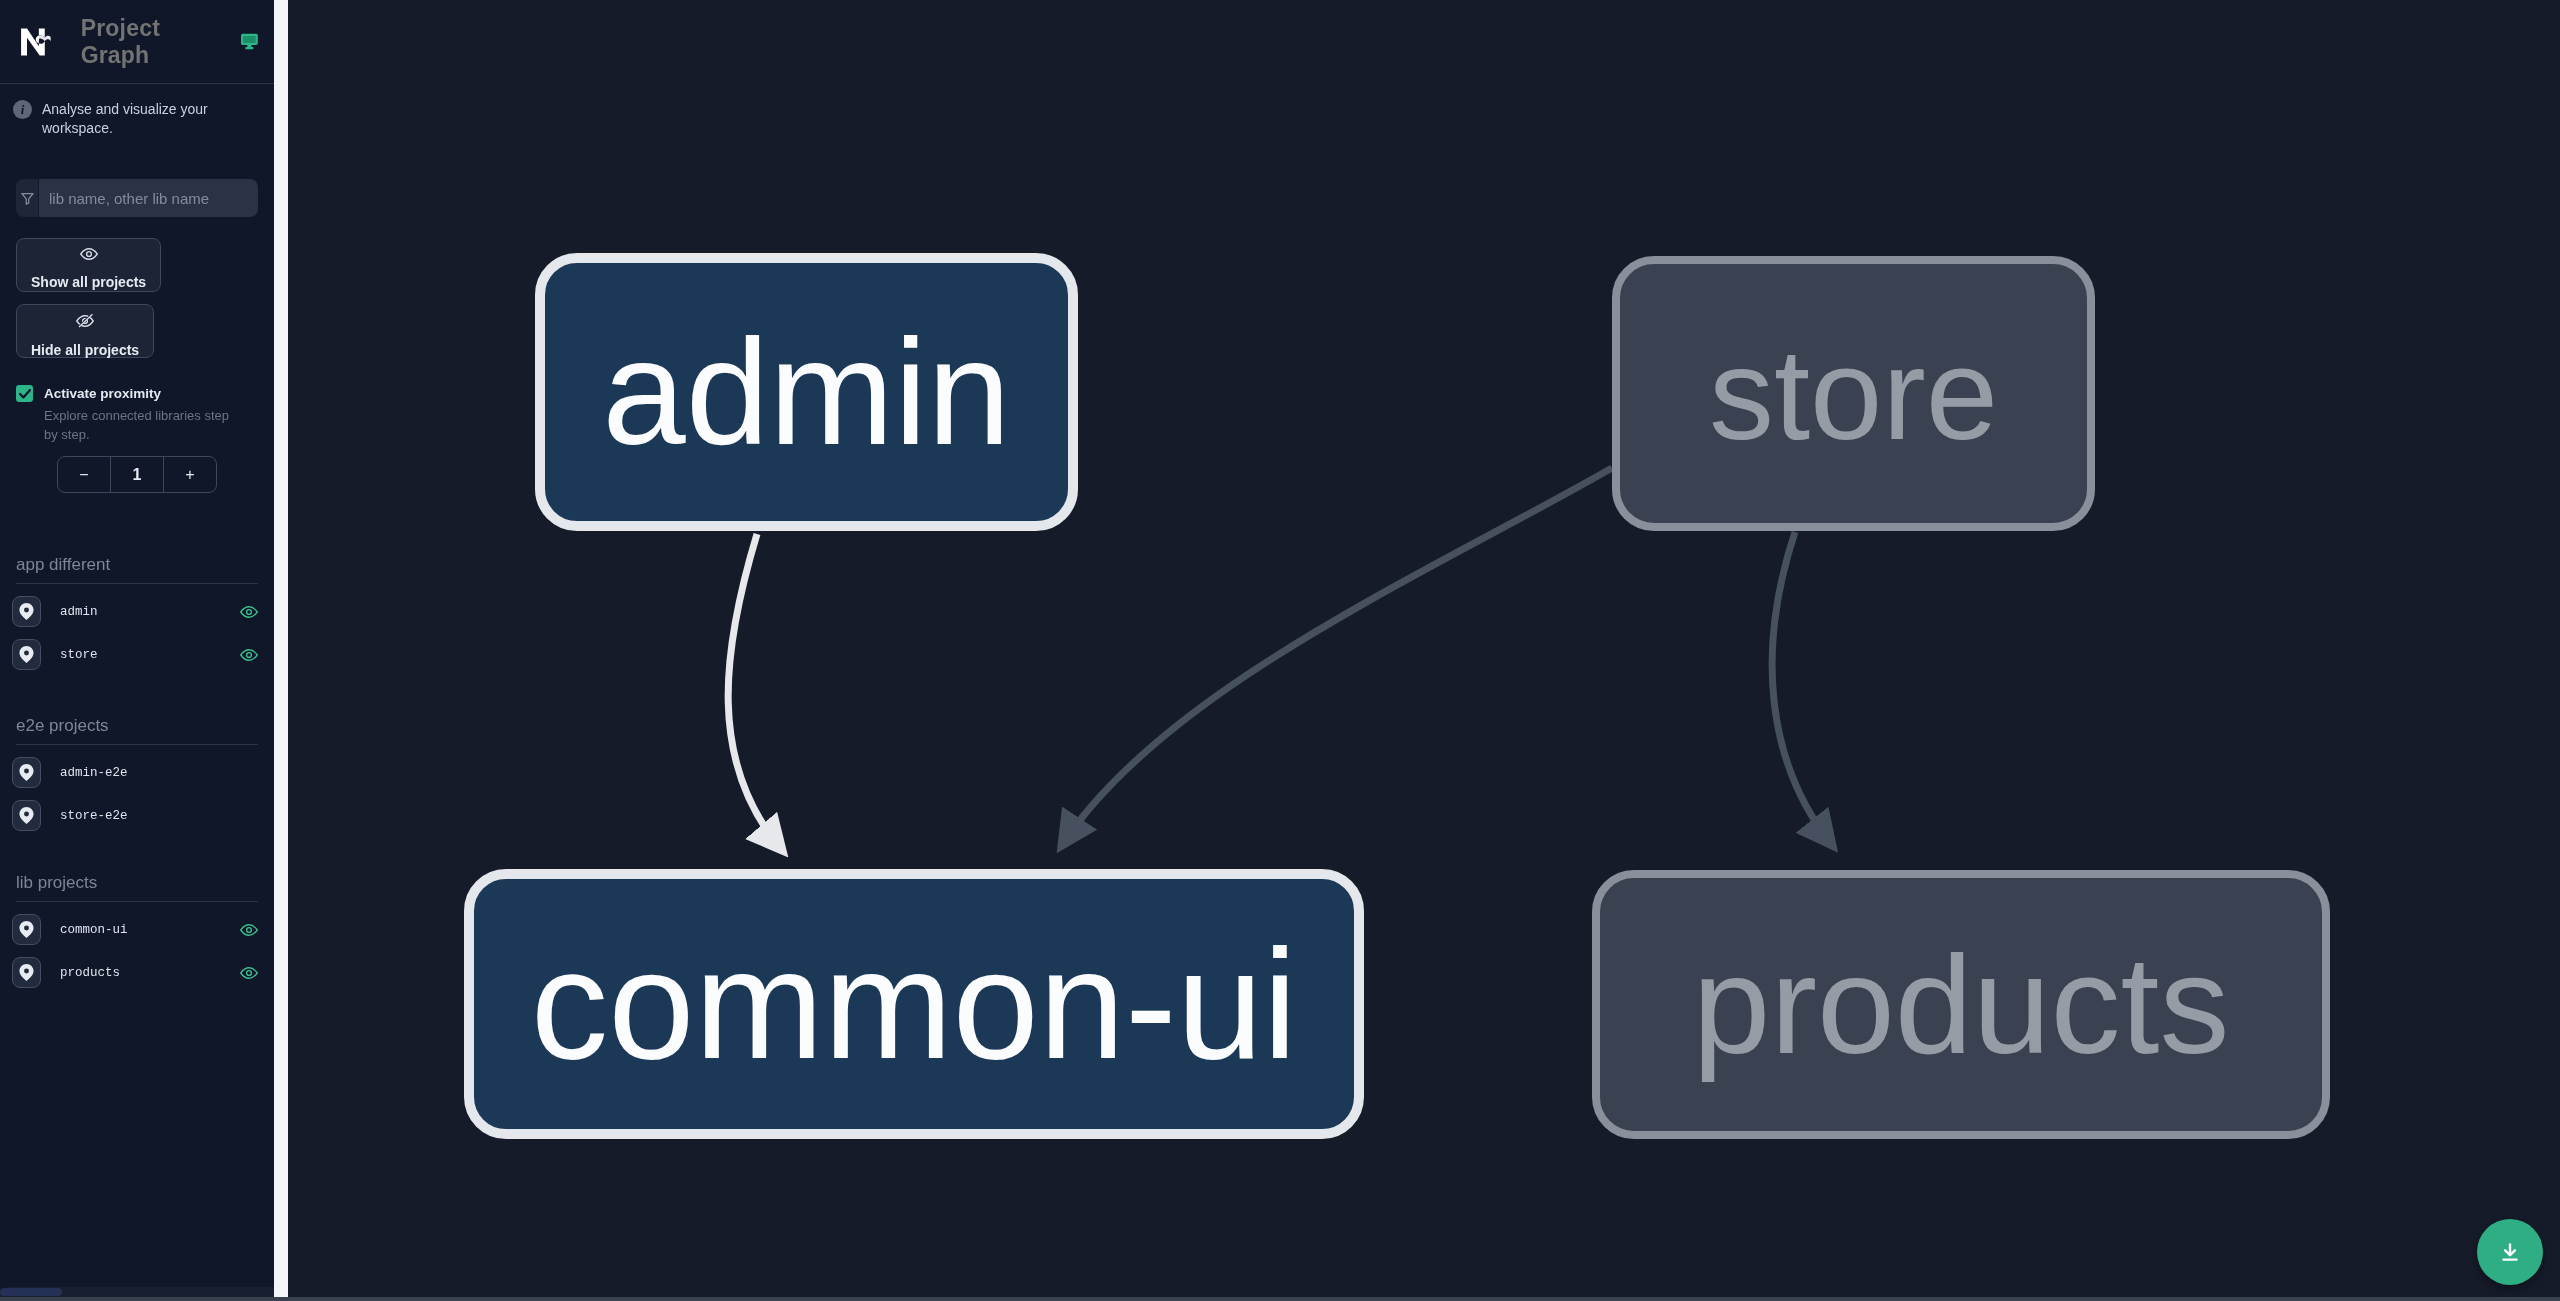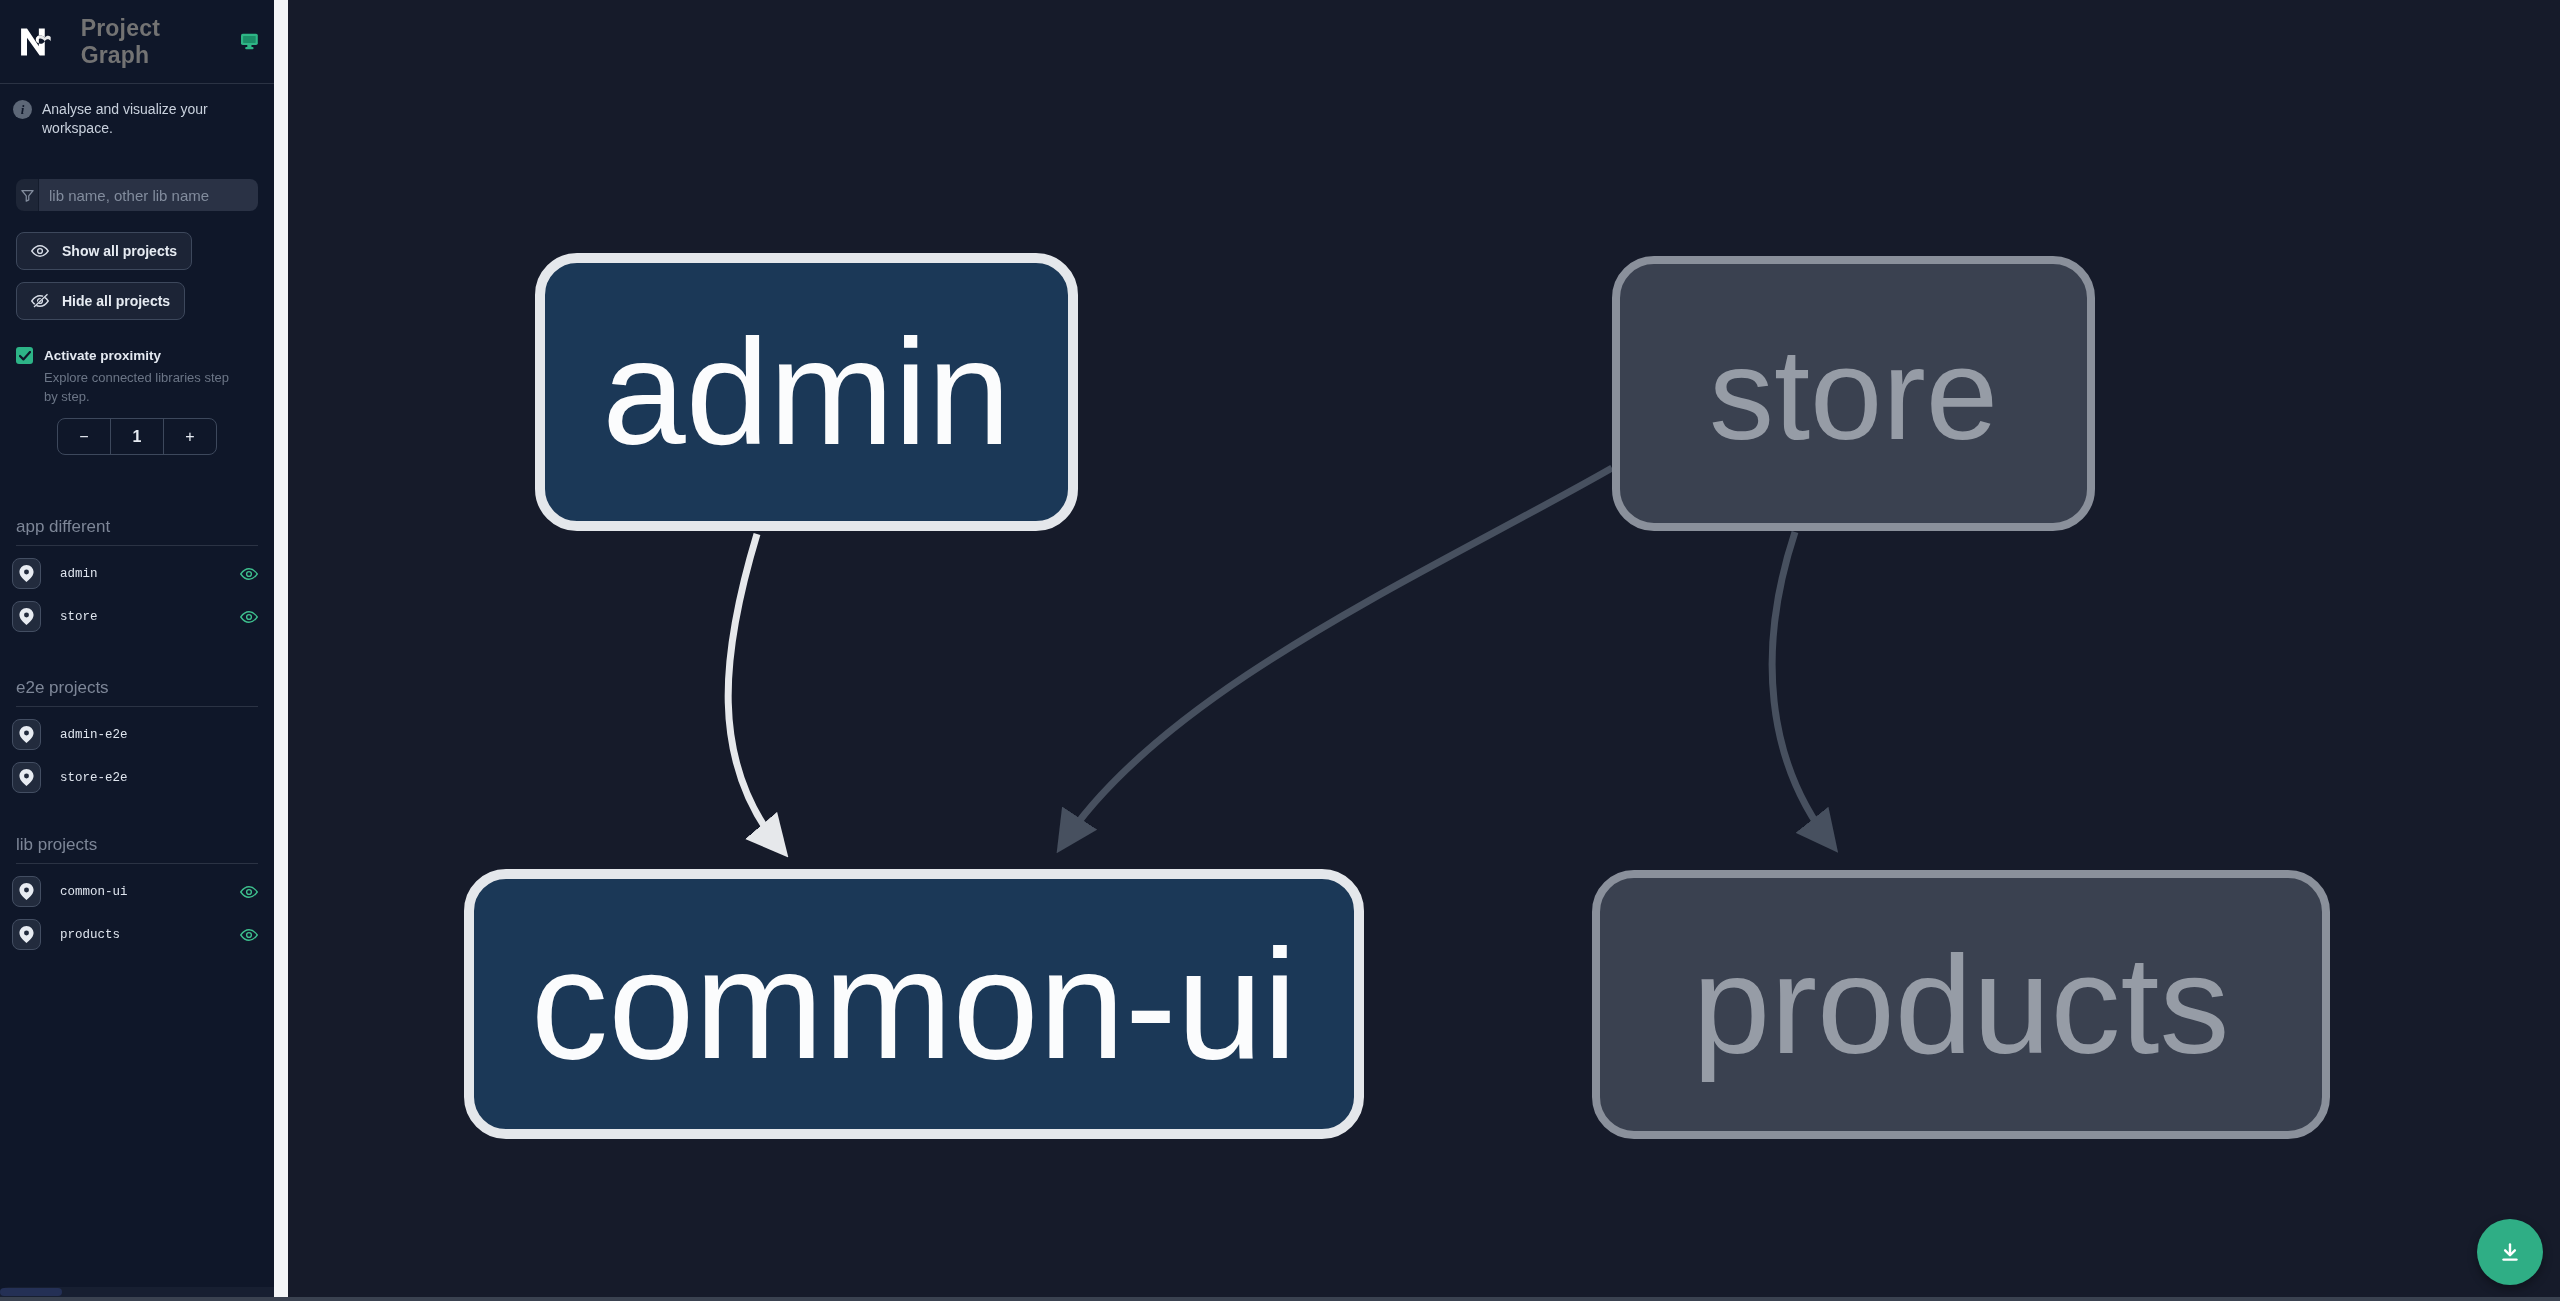--- a/index.html
+++ b/index.html
@@ -22,41 +22,41 @@
   .nx-logo { width:46px; height:46px; }
 
   .info-row { display:flex; align-items:flex-start; gap:10px; padding:16px 16px 0 13px; }
   .info-icon { flex:0 0 auto; width:19px; height:19px; border-radius:50%;
                background:#5d6777; color:#0f1729; font-size:13px; font-weight:700;
                display:flex; align-items:center; justify-content:center; font-style:italic;
                font-family:"Liberation Serif", serif; }
   .info-text { color:#c9d1dd; font-size:14px; line-height:19px; }
 
   
-  .search { display:flex; margin:41px 16px 4px 16px; height:32px; border-radius:8px;
+  .search { display:flex; margin:41px 16px 4px 16px; height:38px; border-radius:8px;
             overflow:hidden; }
   .search-iconbox { width:32px; background:#1e2637; display:flex; align-items:center;
                     justify-content:center; border-right:1px solid #141c2c; }
   .search input { flex:1; background:#2a3245; border:0; outline:none; color:#dbe2ec;
                   font-size:15px; padding:0 10px; font-family:"Liberation Sans",sans-serif; }
   .search input::placeholder { color:#828c9d; }
 
   
   .opt { display:flex; align-items:flex-start; gap:11px; padding:0 16px; }
   .opt .box { flex:0 0 auto; width:17px; height:17px; border-radius:3px; margin-top:1px; }
   .box-grey { background:#98a1af; }
   .box-white { background:#ffffff; }
   .box-green { background:#2db487; display:flex; align-items:center; justify-content:center; }
   .opt-label { color:#e4e9f1; font-size:13.5px; font-weight:700; line-height:19px; }
   .opt-desc { color:#6b7586; font-size:13px; line-height:19px; margin-top:3px; max-width:200px; }
 
   
-  .btn { display:flex; align-items:center; gap:13px; margin:0 16px; height:38px;
-         padding:0 14px; background:#1c2436; border:1px solid #3d485c; border-radius:8px;
-         color:#e6ebf2; font-size:14px; font-weight:700; cursor:pointer; }
+  .btn { display:flex; align-items:center; gap:13px; margin:0 16px; height:54px;
+         padding:8px 14px; background:#1c2436; border:1px solid #3d485c; border-radius:8px;
+         color:#e6ebf2; font-size:14px; font-weight:700; cursor:pointer;flex-direction:column; }
   .btn svg { flex:0 0 auto; }
 
   
   .stepper { display:flex; margin:12px 0 0 57px; width:160px; height:37px;
              border:1px solid #3d485c; border-radius:8px; overflow:hidden; }
   .stepper > * { flex:1; display:flex; align-items:center; justify-content:center;
                  color:#e6ebf2; font-size:16px; background:transparent; border:0; cursor:pointer; }
   .step-val { border-left:1px solid #3d485c; border-right:1px solid #3d485c;
               font-weight:700; cursor:default; }
 

